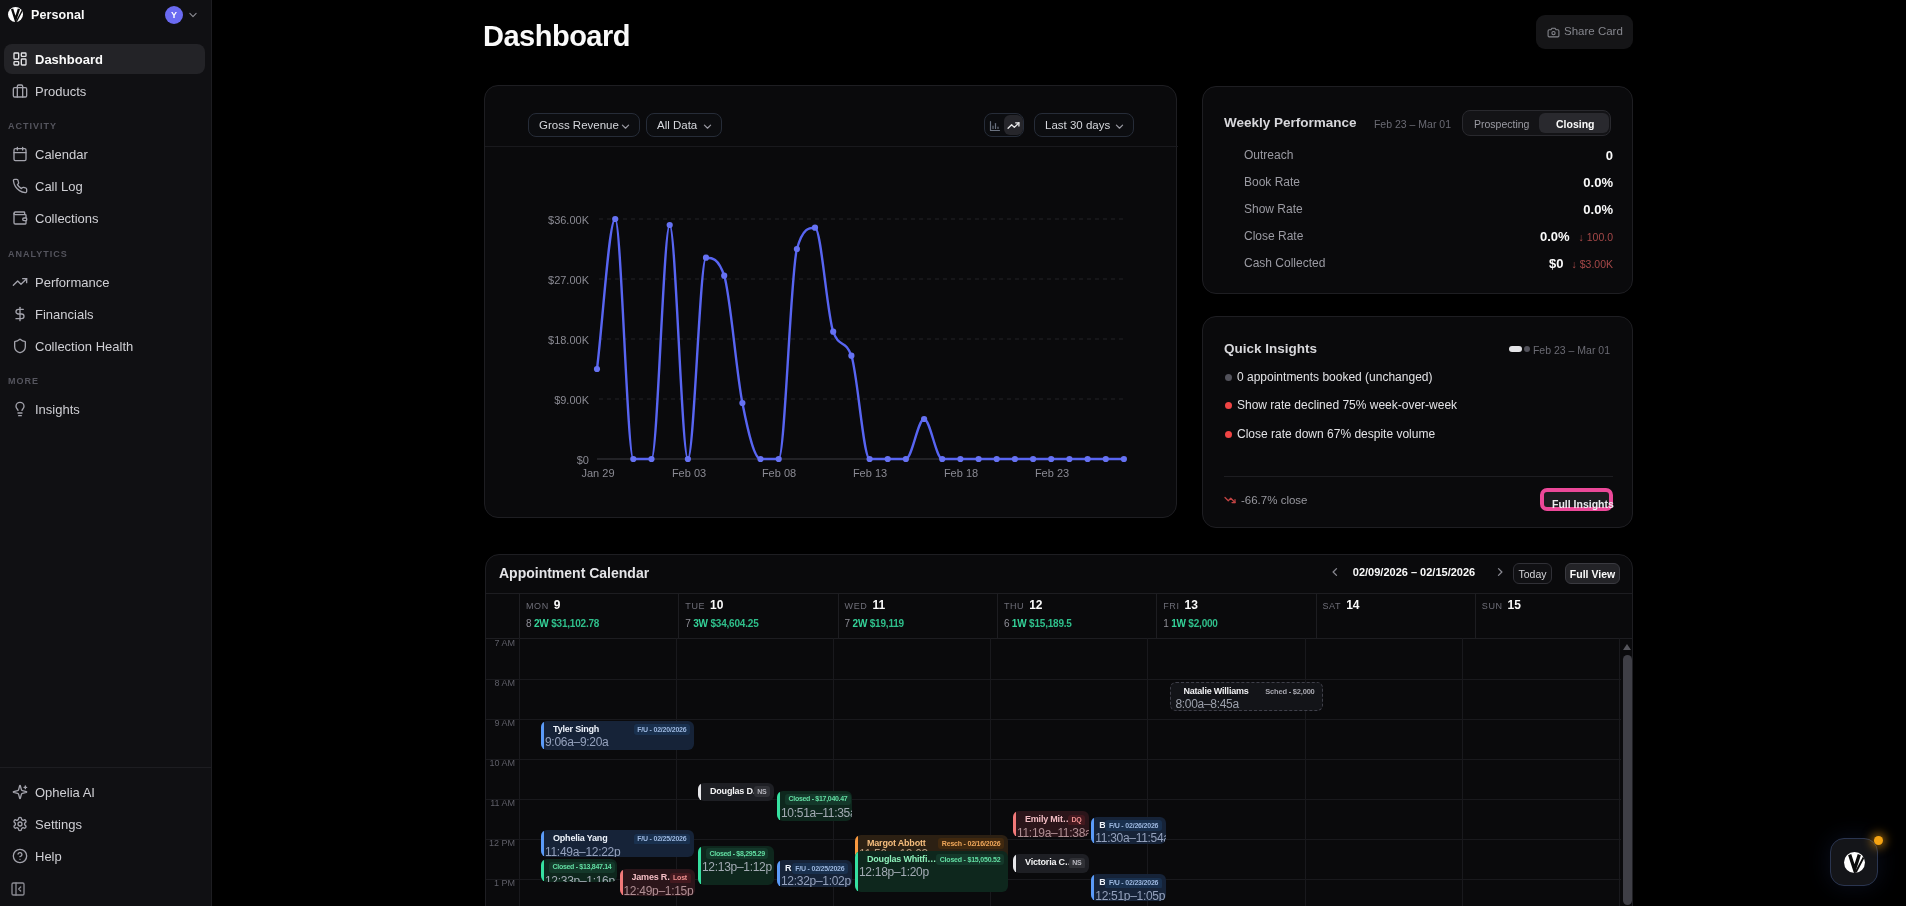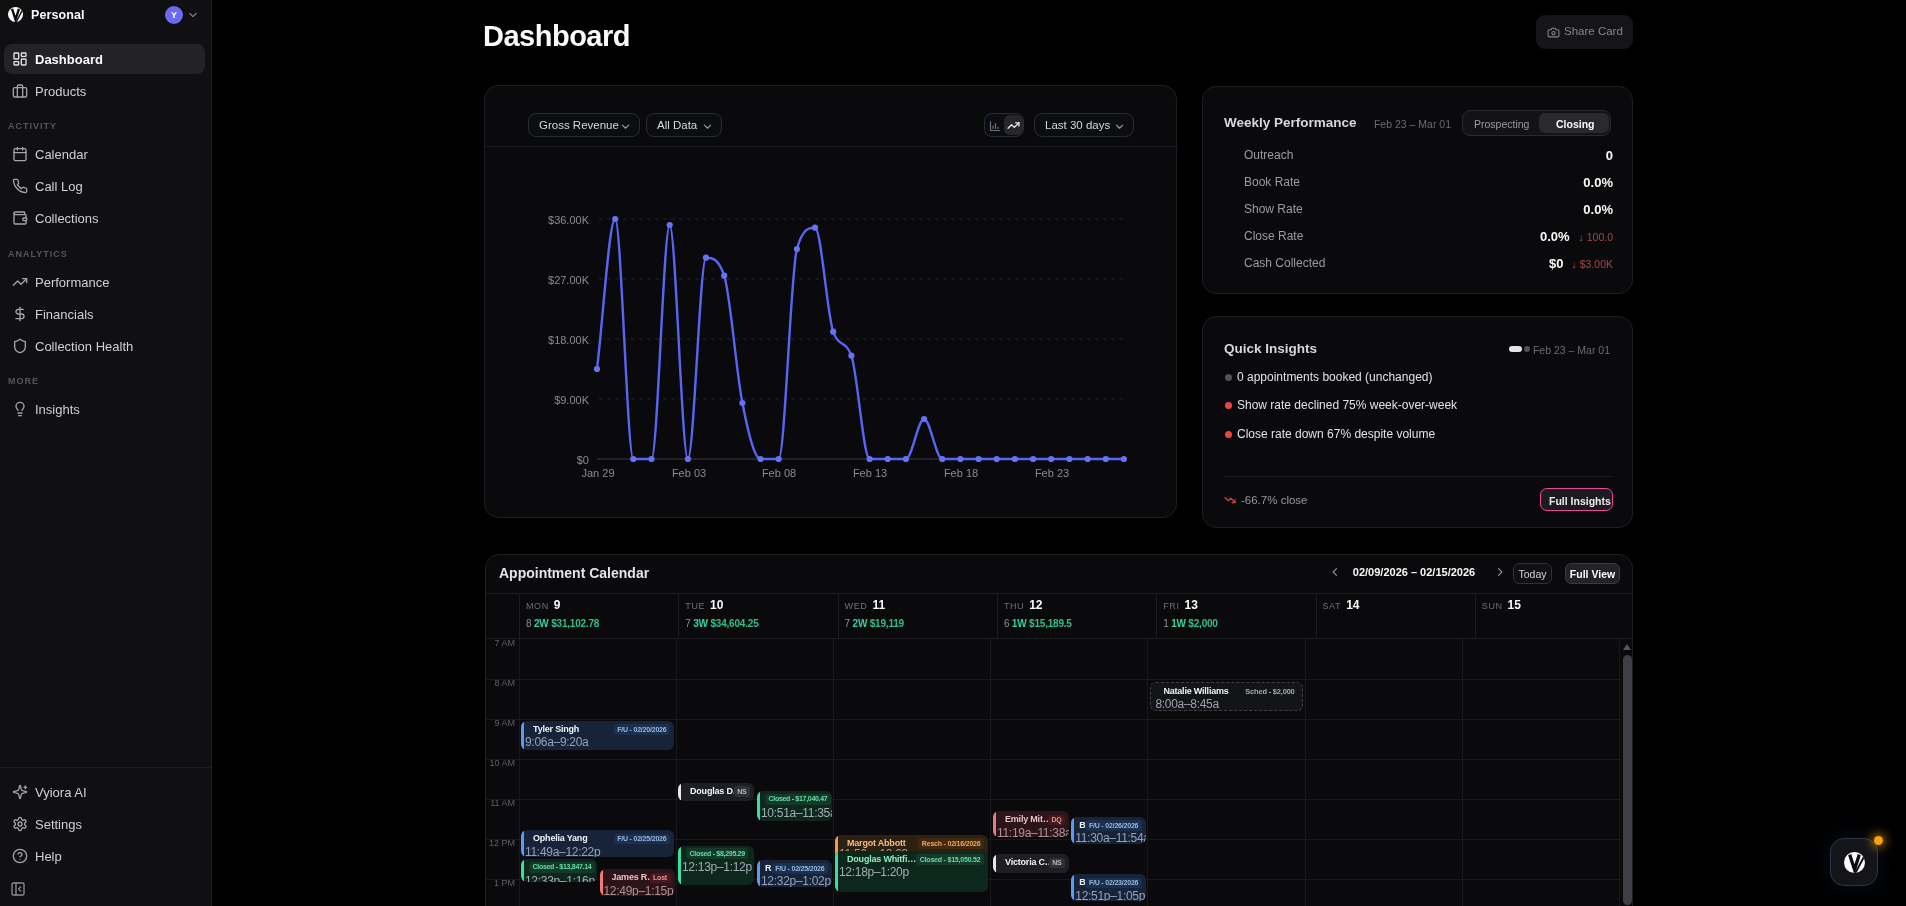--- a/index.html
+++ b/index.html
@@ -38,21 +38,21 @@
 .qi-tx { position:absolute; left:13px; top:0; font-size:12px; font-weight:400; color:#e2e2e5; white-space:nowrap; }
 
 
 .dh { position:absolute; top:38px; height:45px; border-left:1px solid #1d1d21; }
 .dh-day { font-size:9px; font-weight:400; color:#6e6e78; letter-spacing:.6px; }
 .dh-num { font-size:12px; font-weight:700; color:#fafafa; }
 .dh-st { position:absolute; left:6px; top:25px; font-size:10px; font-weight:400; color:#8f8f98; white-space:nowrap; letter-spacing:-0.2px; }
 .dh-l1 { position:absolute; left:6px; top:5px; display:flex; gap:5px; align-items:baseline; white-space:nowrap; }
 .dh-st b { color:#34d399; font-weight:700; }
 .dh-st span.m { color:#2fbf8b; font-weight:600; }
-.ev { position:absolute; border-radius:6px; overflow:hidden; font-size:9px; line-height:1.15; }
+.ev { position:absolute; border-radius:6px; overflow:hidden; font-size:9px; line-height:1.15;margin-left:20px; }
 .ev .bar { position:absolute; left:0; top:0; bottom:0; width:3px; }
 .ev .t1 { position:absolute; left:12px; top:3px; right:3px; height:11px; white-space:nowrap; overflow:hidden; }
 .ev .nm { font-size:9px; font-weight:700; letter-spacing:-0.2px; }
 .ev .bdg { position:absolute; right:1px; top:0.5px; font-size:7px; font-weight:700; letter-spacing:-0.2px; padding:1.5px 3.5px; border-radius:3px; white-space:nowrap; }
 .ev .tm { position:absolute; left:4px; top:15.5px; font-size:12px; letter-spacing:-0.3px; white-space:nowrap; }
 .ev.sm .t1 { left:8px; }
 .ev .bdgl { position:absolute; left:8px; top:2.5px; font-size:7px; font-weight:700; letter-spacing:-0.3px; padding:1.5px 3.5px; border-radius:3px; white-space:nowrap; background:#14382a; color:#62dda2; }
 .ev.blue { background:#162338; } .ev.blue .bar{background:#5b9bf8;} .ev.blue .nm{color:#eef3fb;} .ev.blue .tm{color:#94a1bc;} .ev.blue .bdg{background:#19304e;color:#9bb6de;}
 .ev.green { background:#0e271d; } .ev.green .bar{background:#36e0a0;} .ev.green .nm{color:#8ceeb8;} .ev.green .tm{color:#a3abb4;text-align:center;} .ev.green .bdg{background:#14382a;color:#62dda2;}
 .ev.red { background:#2b151a; } .ev.red .bar{background:#f27979;} .ev.red .nm{color:#f3bdc4;} .ev.red .tm{color:#b08f94;} .ev.red .bdg{background:#44191f;color:#ee8f8f;}
@@ -152,21 +152,21 @@
       <div class="lb">Insights</div>
     </div>
 
     <div class="sb-div" style="top:767px;"></div>
     <div class="nav-item" style="top:777px;">
       <svg class="ic" viewBox="0 0 24 24" fill="none" stroke="currentColor" stroke-width="2" stroke-linecap="round" stroke-linejoin="round">
           <path d="M9.937 15.5A2 2 0 0 0 8.5 14.063l-6.135-1.582a.5.5 0 0 1 0-.962L8.5 9.936A2 2 0 0 0 9.937 8.5l1.582-6.135a.5.5 0 0 1 .963 0L14.063 8.5A2 2 0 0 0 15.5 9.937l6.135 1.581a.5.5 0 0 1 0 .964L15.5 14.063a2 2 0 0 0-1.437 1.437l-1.582 6.135a.5.5 0 0 1-.963 0z"></path>
           <path d="M20 3v4"></path>
           <path d="M22 5h-4"></path>
         </svg>
-      <div class="lb">Vyiora AI</div>
+      <div class="lb">Ophelia AI</div>
     </div>
     <div class="nav-item" style="top:809px;">
       <svg class="ic" viewBox="0 0 24 24" fill="none" stroke="currentColor" stroke-width="2" stroke-linecap="round" stroke-linejoin="round">
           <path d="M12.22 2h-.44a2 2 0 0 0-2 2v.18a2 2 0 0 1-1 1.73l-.43.25a2 2 0 0 1-2 0l-.15-.08a2 2 0 0 0-2.73.73l-.22.38a2 2 0 0 0 .73 2.73l.15.1a2 2 0 0 1 1 1.72v.51a2 2 0 0 1-1 1.74l-.15.09a2 2 0 0 0-.73 2.73l.22.38a2 2 0 0 0 2.73.73l.15-.08a2 2 0 0 1 2 0l.43.25a2 2 0 0 1 1 1.73V20a2 2 0 0 0 2 2h.44a2 2 0 0 0 2-2v-.18a2 2 0 0 1 1-1.73l.43-.25a2 2 0 0 1 2 0l.15.08a2 2 0 0 0 2.73-.73l.22-.39a2 2 0 0 0-.73-2.73l-.15-.08a2 2 0 0 1-1-1.74v-.5a2 2 0 0 1 1-1.74l.15-.09a2 2 0 0 0 .73-2.73l-.22-.38a2 2 0 0 0-2.73-.73l-.15.08a2 2 0 0 1-2 0l-.43-.25a2 2 0 0 1-1-1.73V4a2 2 0 0 0-2-2z"></path>
           <circle cx="12" cy="12" r="3"></circle>
         </svg>
       <div class="lb">Settings</div>
     </div>
     <div class="nav-item" style="top:841px;">
       <svg class="ic" viewBox="0 0 24 24" fill="none" stroke="currentColor" stroke-width="2" stroke-linecap="round" stroke-linejoin="round">
@@ -324,21 +324,21 @@
     <div class="qi-row" style="top:110px;">
         <div class="qi-dot" style="background:#ef4444;"></div>
         <div class="qi-tx">Close rate down 67% despite volume</div>
       </div>
     <div class="abs" style="left:21px; top:159px; width:389px; height:1px; background:#1d1d21;"></div>
     <svg class="abs" style="left:21px; top:177px; width:12px; height:12px; color:#c24444;" viewBox="0 0 24 24" fill="none" stroke="currentColor" stroke-width="2.5" stroke-linecap="round" stroke-linejoin="round">
         <path d="M16 17h6v-6"></path>
         <path d="m22 17-8.5-8.5-5 5L2 7"></path>
       </svg>
     <div class="abs" style="left:38px; top:177px; font-size:11.5px; color:#98989f; white-space:nowrap;">-66.7% close</div>
-    <div class="abs" style="left:337px; top:171px; width:73px; height:23px; background:#1c1c20; border:1px solid #ec4899; border-radius:7px;">
+    <div class="abs" style="left:337px; top:171px; width:73px; height:23px; background:#1c1c20; border:4px solid #ec4899; border-radius:7px;">
       <div class="abs" style="left:8px; top:5.5px; font-size:10.5px; font-weight:700; color:#ececef; white-space:nowrap;">Full Insights</div>
     </div>
   </div>
 
   <div class="abs" id="calcard" style="left:485px; top:554px; width:1148px; height:380px; background:#0a0a0c; border:1px solid #1e1e22; border-radius:14px; overflow:hidden;">
     <div class="abs" style="left:13px; top:10px; font-size:14px; font-weight:700; color:#e4e4e7;">Appointment Calendar</div>
     <svg class="abs" style="left:843px; top:11px; width:12px; height:12px; color:#85858d;" viewBox="0 0 16 16">
         <path d="M10 3.5 5.5 8 10 12.5" stroke="currentColor" stroke-width="1.8" fill="none" stroke-linecap="round" stroke-linejoin="round"></path>
       </svg>
     <div class="abs" style="left:858px; top:11px; width:140px; text-align:center; font-size:11px; font-weight:700; color:#fafafa; white-space:nowrap;">02/09/2026 – 02/15/2026</div>

